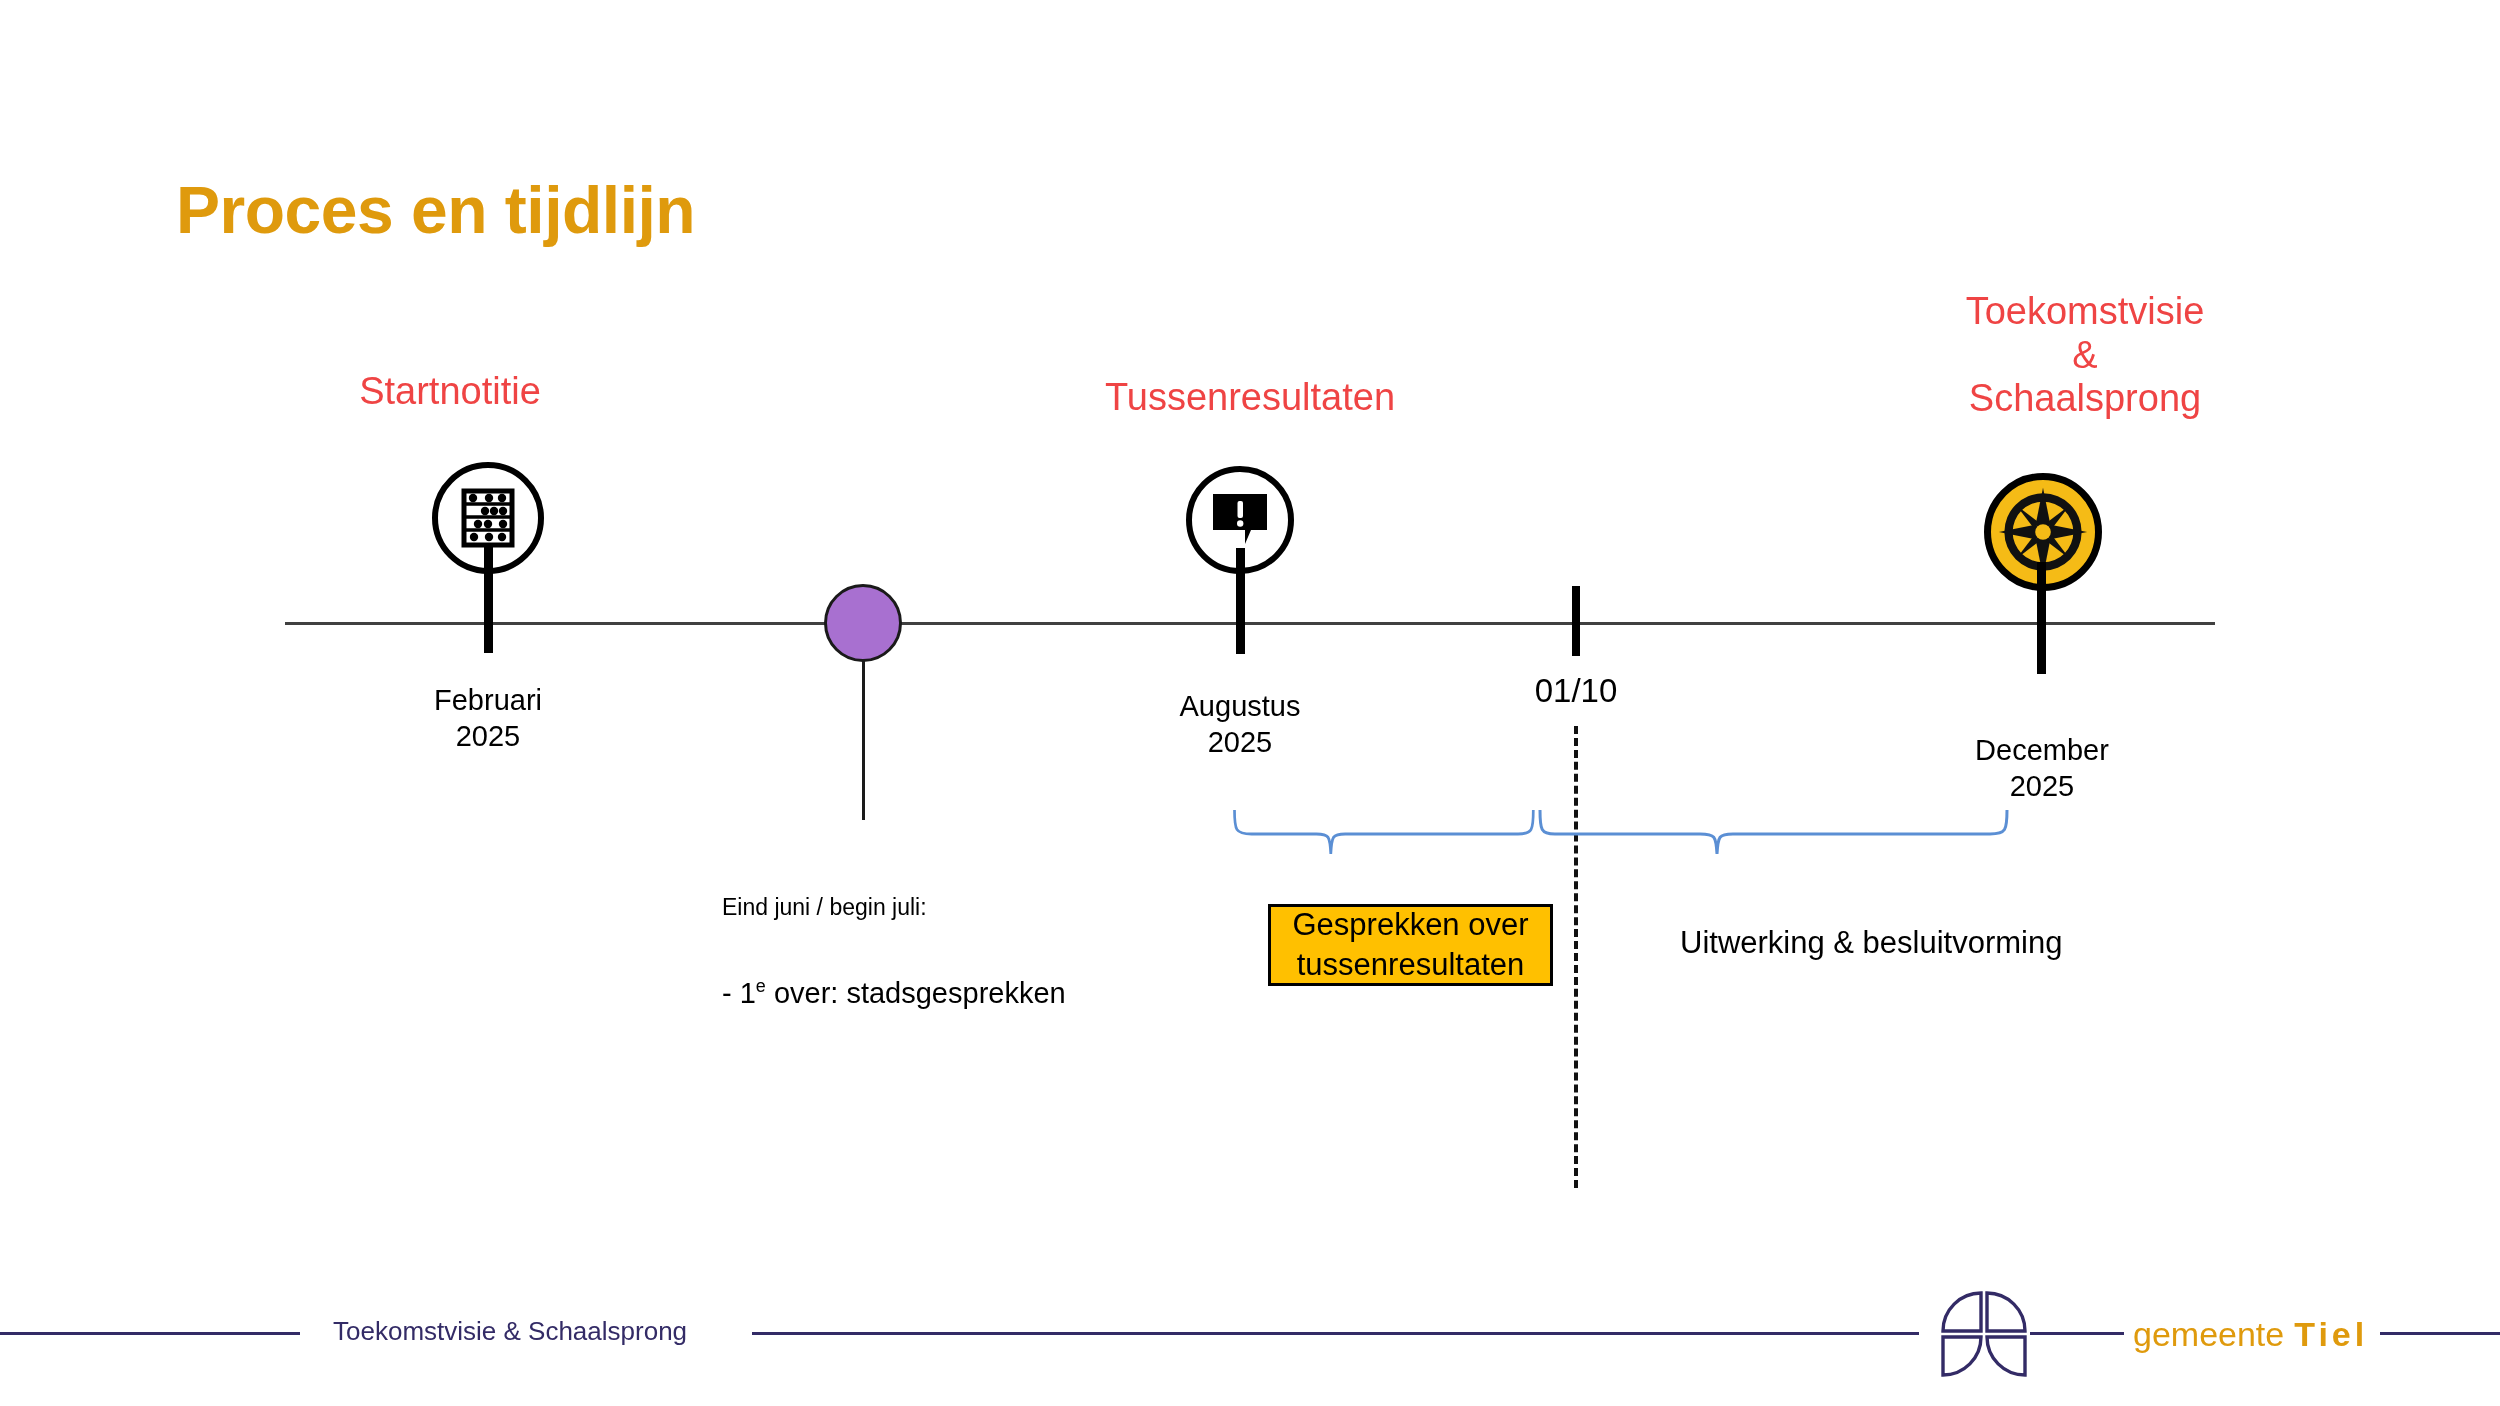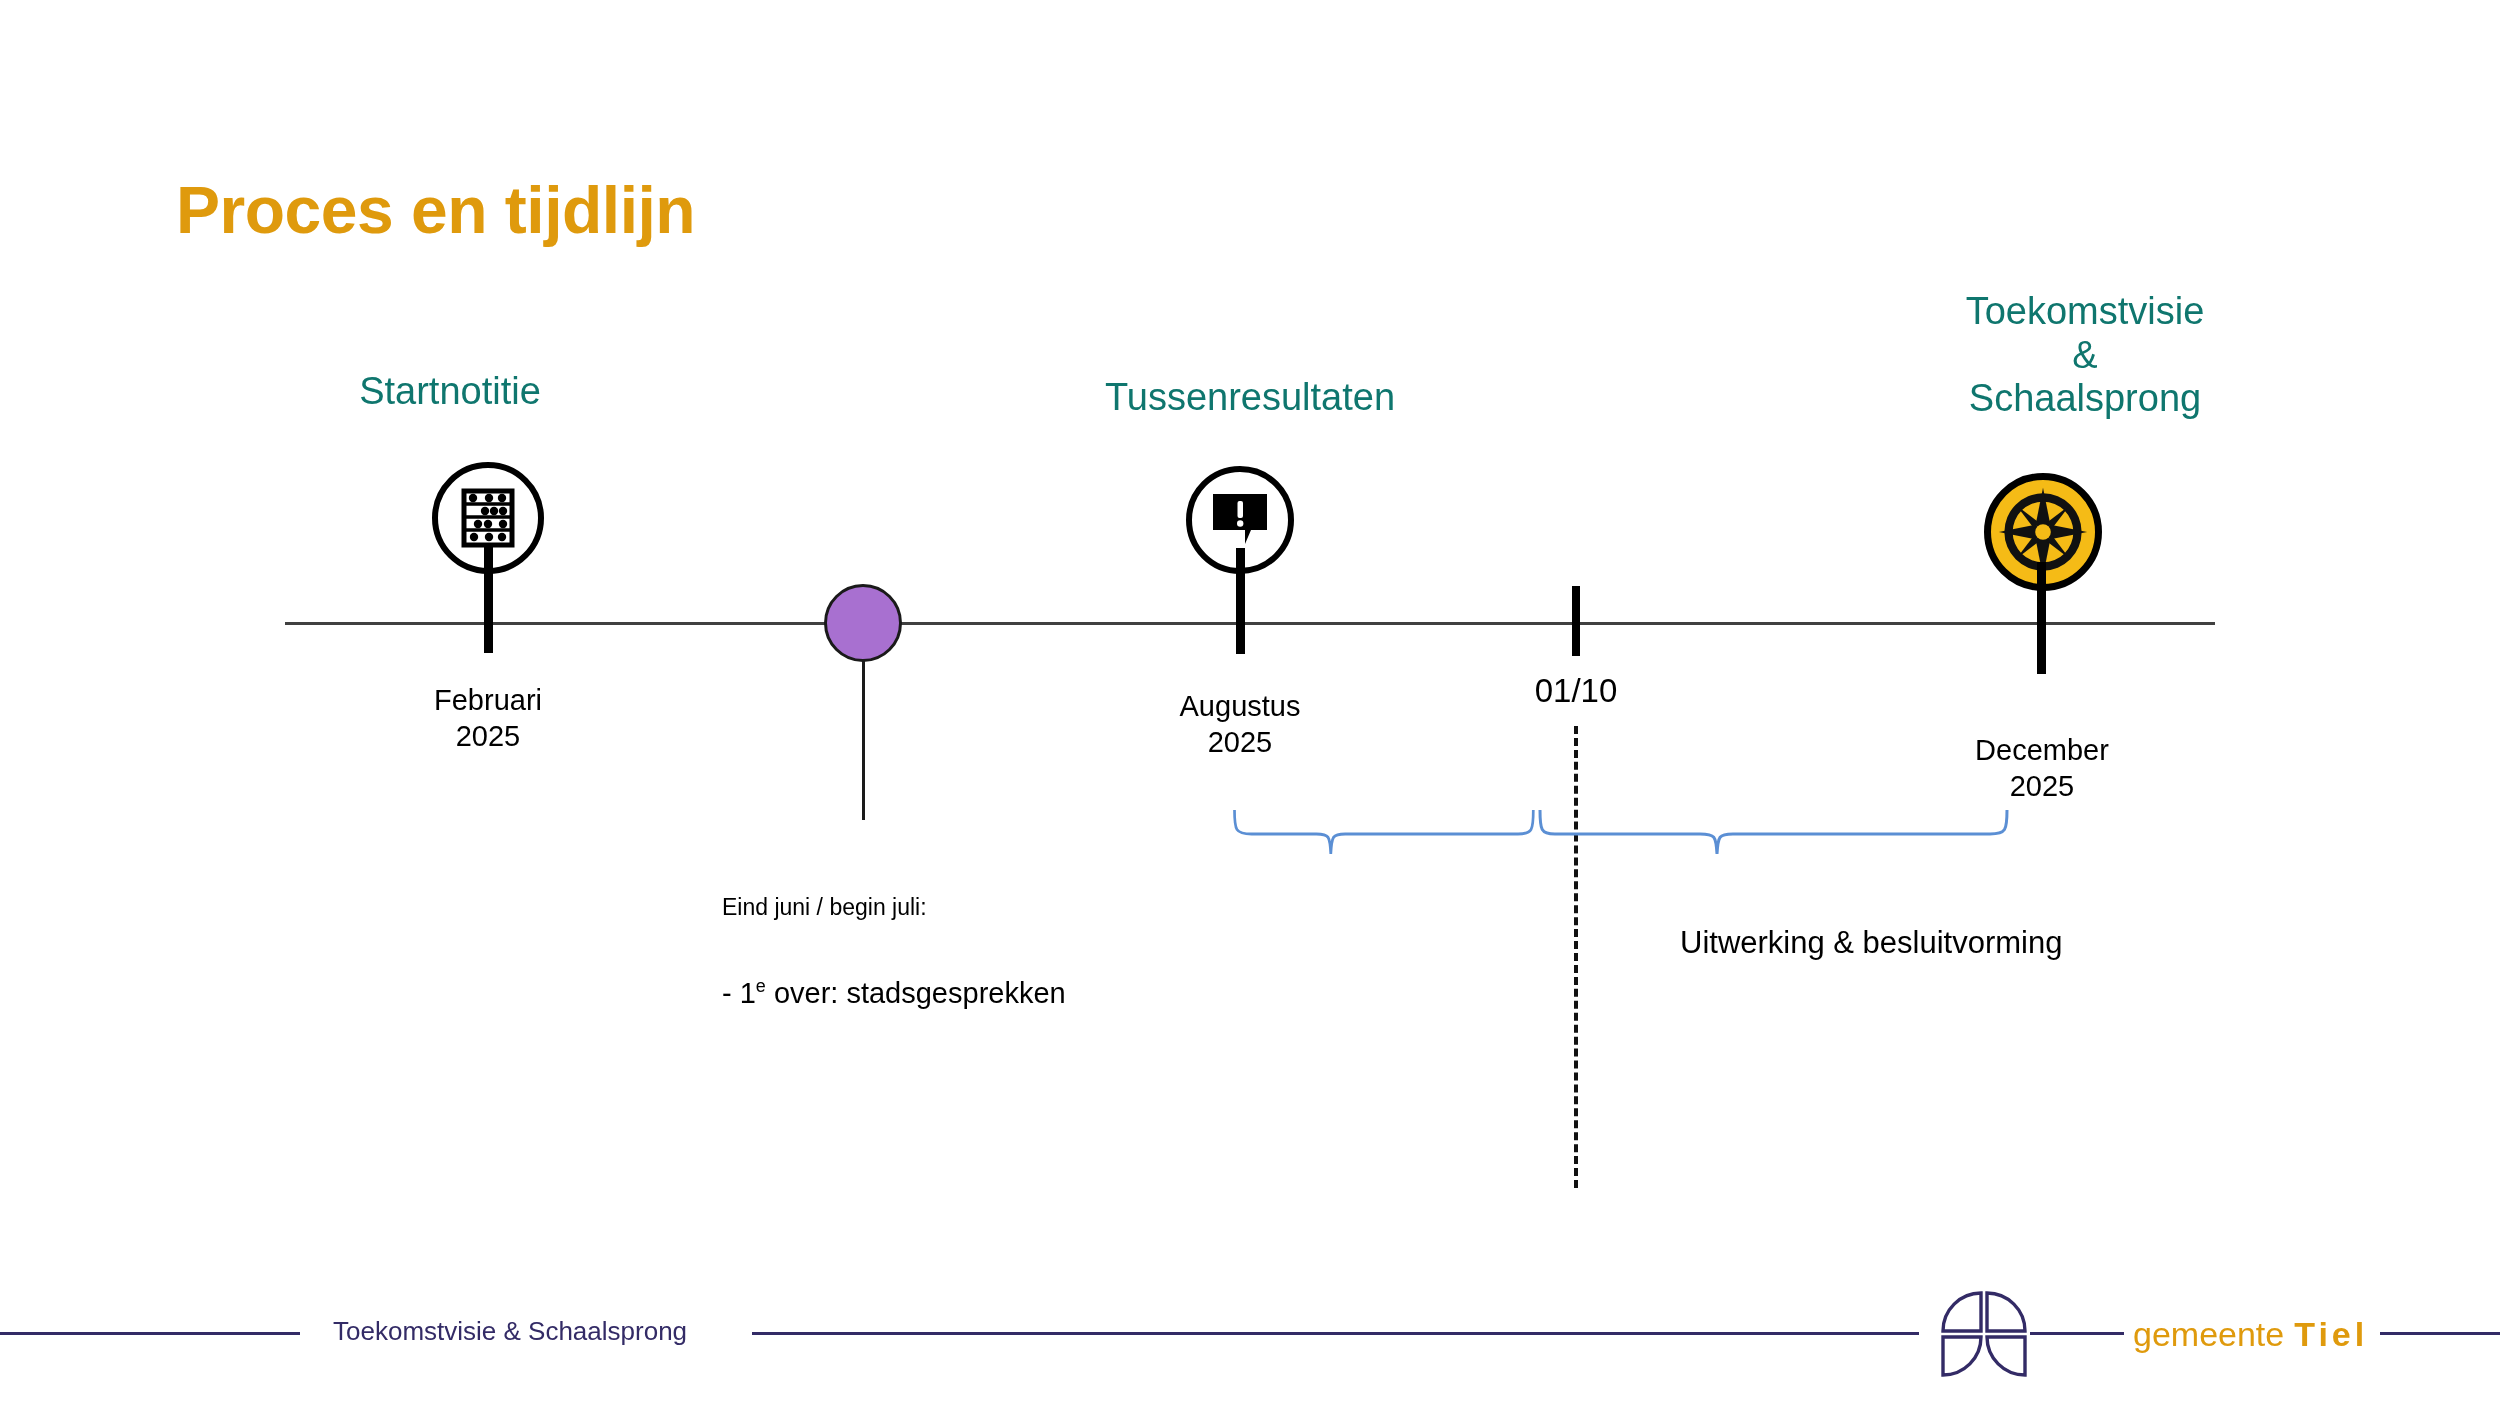--- a/index.html
+++ b/index.html
@@ -62,21 +62,21 @@
   }
   .icon-circle.filled {
     border: 7px solid #000000;
     background: #F5BB16;
   }
 
   
   .milestone-title {
     position: absolute;
     font-size: 38px;
-    color: #0f766e;
+    color: #ef4444;
     text-align: center;
     line-height: 1.15;
     white-space: pre-line;
   }
 
   
   .milestone-date {
     position: absolute;
     font-size: 29px;
     color: #000000;
@@ -284,20 +284,22 @@
 
   <svg class="brace-svg" style="left:1230px; top:806px;" width="810" height="68">
 
     <path d="M5 4 C5 24, 6 28, 24 28 L96 28 C110 28, 111 30, 112 48
              C113 30, 114 28, 128 28 L320 28 C336 28, 337 24, 337 4" fill="none" stroke="#5B8FD4" stroke-width="3" transform="translate(0,0) scale(0.9,1)"></path>
 
     <path d="M310 4 C310 24, 311 28, 325 28 L470 28 C485 28, 486 30, 487 48
              C488 30, 489 28, 503 28 L760 28 C776 28, 777 24, 777 4" fill="none" stroke="#5B8FD4" stroke-width="3"></path>
   </svg>
 
+  <div class="phase-box" style="left:1268px; top:904px; width:285px; height:82px;">Gesprekken over
+tussenresultaten</div>
 
   <div class="phase-label" style="left:1680px; top:925px;">Uitwerking &amp; besluitvorming</div>
 
   <div class="footer-rule" style="left:0px; top:1332px; width:300px;"></div>
 
   <div class="footer-text" style="left:333px; top:1316px;">Toekomstvisie &amp; Schaalsprong</div>
 
   <div class="footer-rule" style="left:752px; top:1332px; width:1167px;"></div>
 
   <svg class="logo-mark" style="left:1938px; top:1288px;" width="92" height="96" viewBox="0 0 92 96">

